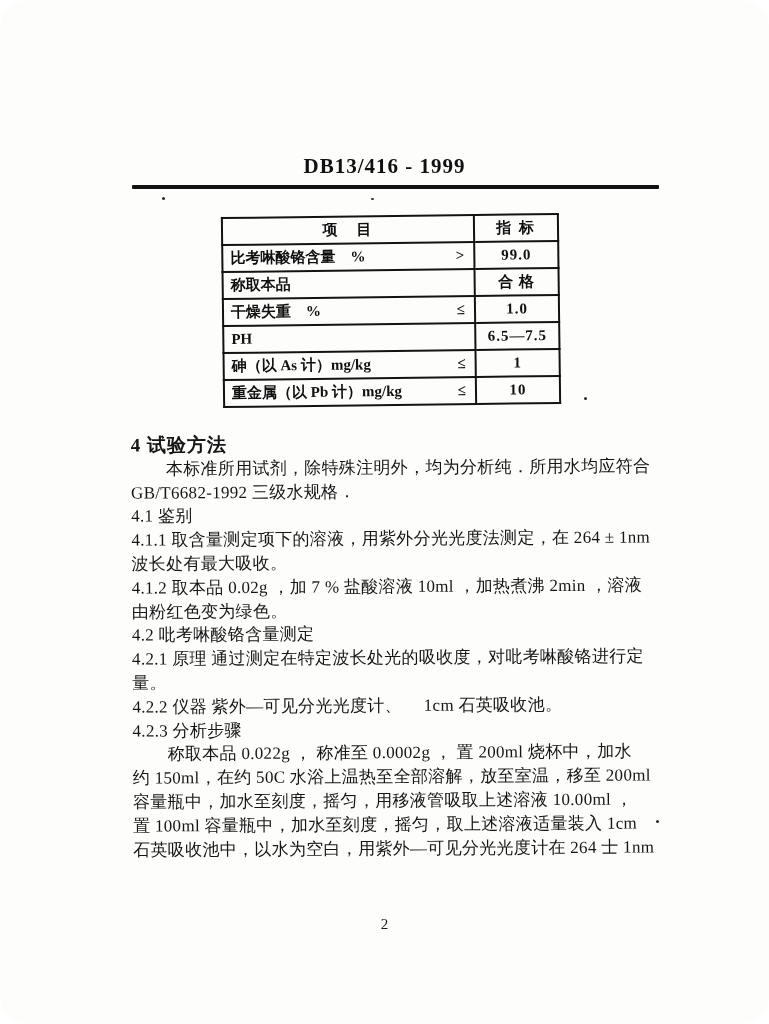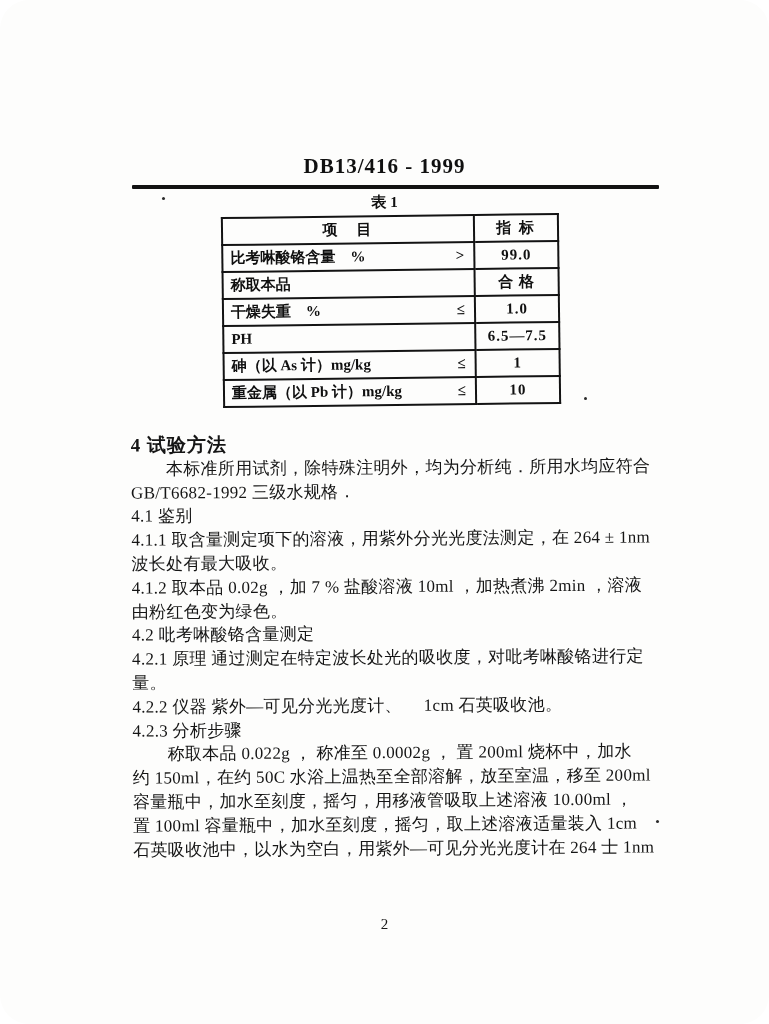--- a/index.html
+++ b/index.html
@@ -57,21 +57,20 @@
   #sp3{left:584px;top:397px;width:3px;height:3px;}
   #sp4{left:656px;top:820px;width:3px;height:3px;}
 </style>
 </head>
 <body>
 
 <div class="page">
 
   <div class="doc-header">DB13/416 - 1999</div>
   <div class="rule"></div>
-  <div class="table-caption">表 1</div>
 
   <table class="spec-table">
     <colgroup>
         <col class="c-item">
         <col class="c-val">
       </colgroup>
     <thead>
       <tr id="spec-thead-row">
           <th>项　目</th>
           <th>指 标</th>

